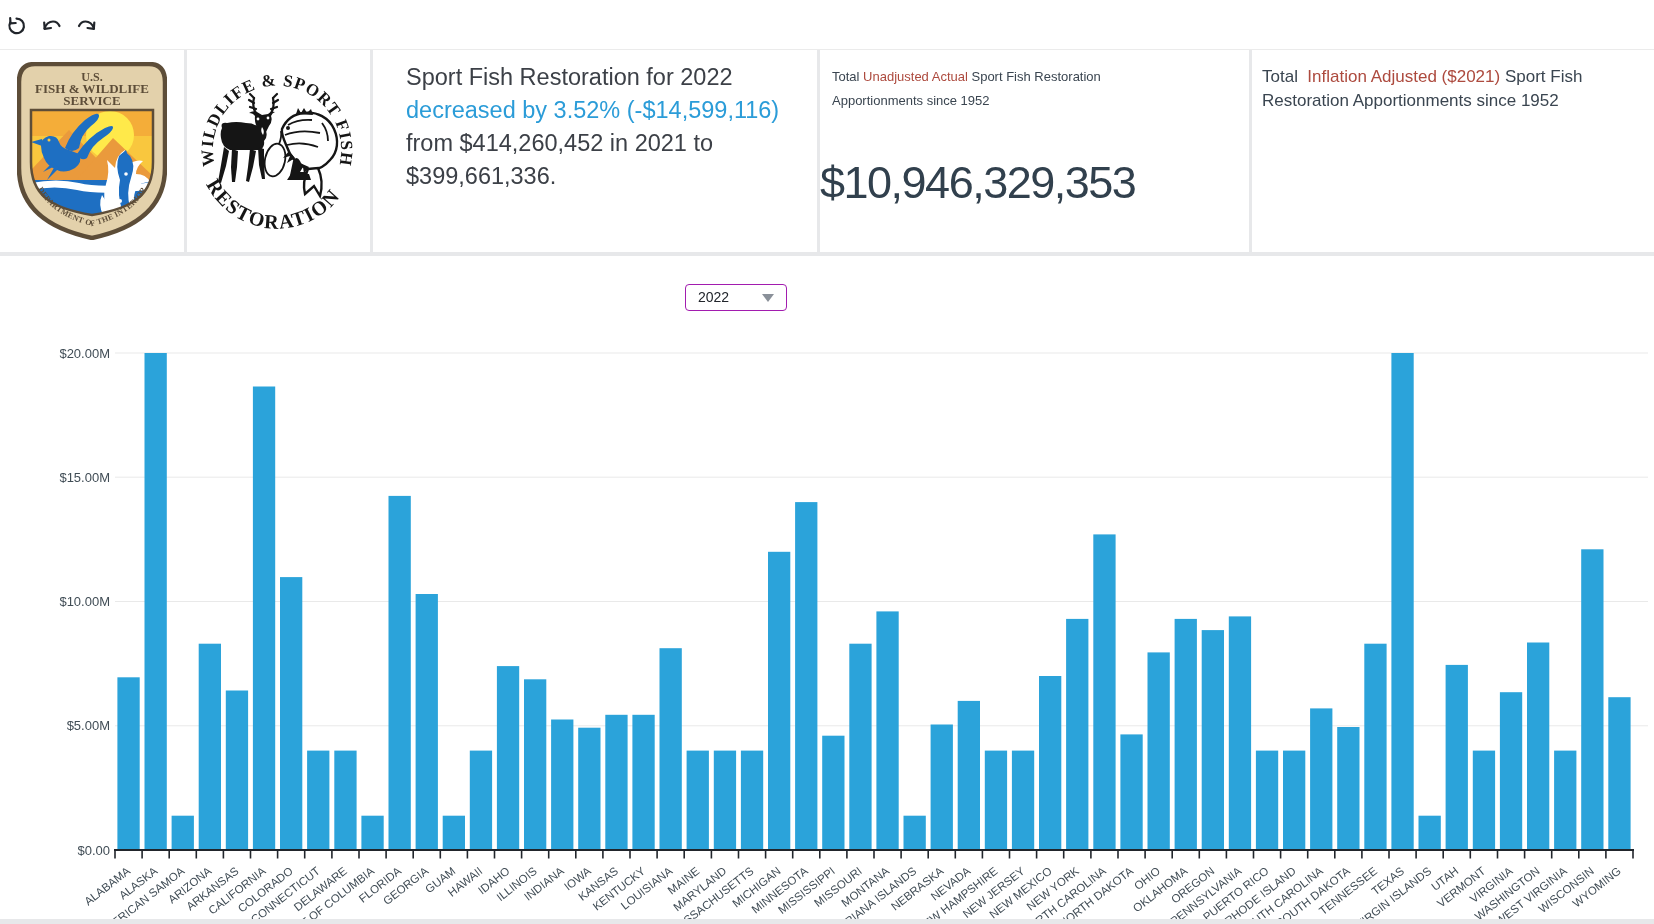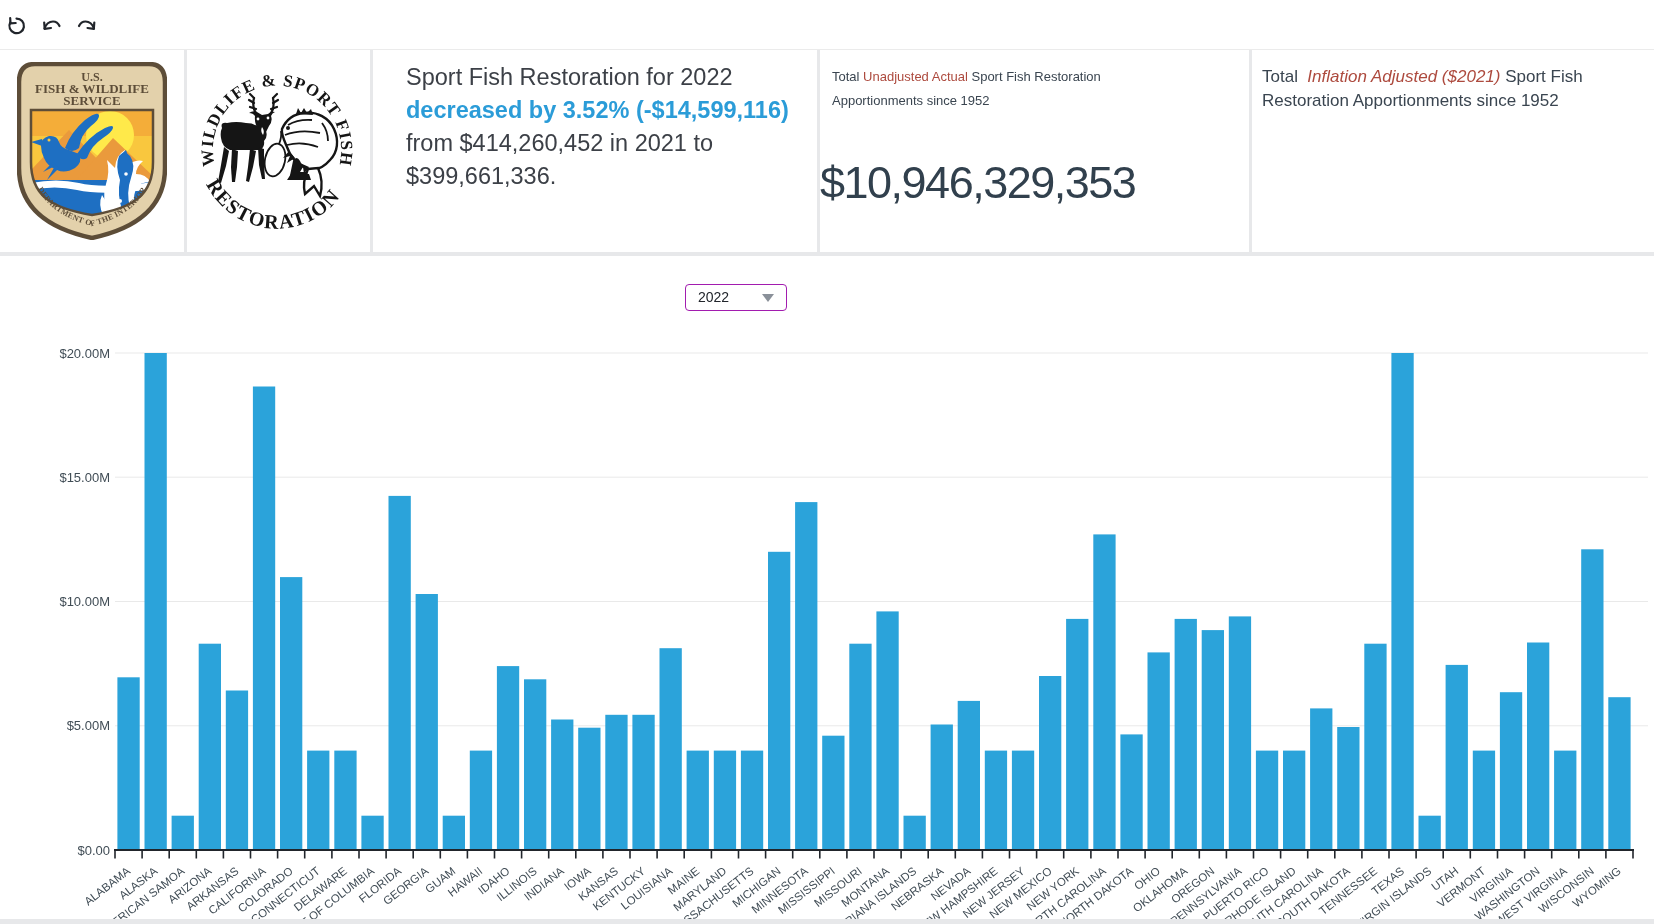--- a/index.html
+++ b/index.html
@@ -122,32 +122,32 @@
 
 <ellipse cx="83" cy="95" rx="10" ry="16.5" fill="none" stroke="#151515" stroke-width="1.8" transform="rotate(12 83 95)"></ellipse>
 <path d="M87 79 Q90 72 89 66" stroke="#151515" stroke-width="1.8" fill="none"></path>
 
 <path d="M101 96 q3.5 -6 7 0 l3 6 l-3 5 l7 0 l2 8 l-20 0 Z" fill="#151515"></path>
 <path d="M99 109 l-4 6 l24 0 l-2 -6 Z" fill="#151515"></path>
 </svg>
 
 <div class="abs" style="left:384px;top:61px;width:440px;font-size:23.5px;line-height:33px;color:#3c4047;margin-left:22px;">
 Sport Fish Restoration for 2022<br>
-<span style="color:#2b9cd8;font-weight:bold;">decreased by 3.52% (-$14,599,116)</span><br>
+<span style="color:#2b9cd8;font-weight:normal;">decreased by 3.52% (-$14,599,116)</span><br>
 from $414,260,452 in 2021 to<br>
 $399,661,336.
 </div>
 
 <div class="abs" style="left:832px;top:65px;width:420px;font-size:13px;line-height:24px;color:#3a4550;">
 Total <span style="color:#ad4a3e;">Unadjusted Actual</span> Sport Fish Restoration<br>Apportionments since 1952
 </div>
 <div class="abs" style="left:820px;top:157px;width:429px;text-align:left;font-size:45px;letter-spacing:-1.5px;color:#31404d;">$10,946,329,353</div>
 
 <div class="abs" style="left:1262px;top:65px;width:395px;font-size:17px;line-height:24px;color:#3a4550;">
-Total&nbsp; <span style="color:#ad4a3e;font-style:italic;">Inflation Adjusted ($2021)</span> Sport Fish<br>Restoration Apportionments since 1952
+Total&nbsp; <span style="color:#ad4a3e;">Inflation Adjusted ($2021)</span> Sport Fish<br>Restoration Apportionments since 1952
 </div>
 
 
 <div class="abs" style="left:685px;top:284px;width:102px;height:27px;border:1px solid #a21caf;border-radius:4px;background:#fff;">
 <span style="position:absolute;left:12px;top:4px;font-size:14px;color:#21252b;">2022</span>
 <span style="position:absolute;right:12px;top:9px;width:0;height:0;border-left:6.5px solid transparent;border-right:6.5px solid transparent;border-top:8px solid #8a9099;"></span>
 </div>
 
 <svg width="1654" height="589" viewBox="0 330 1654 589" style="position:absolute;left:0;top:330px;">
 <line x1="115.0" y1="725.8" x2="1648" y2="725.8" stroke="#e9e9e9" stroke-width="1"></line>

